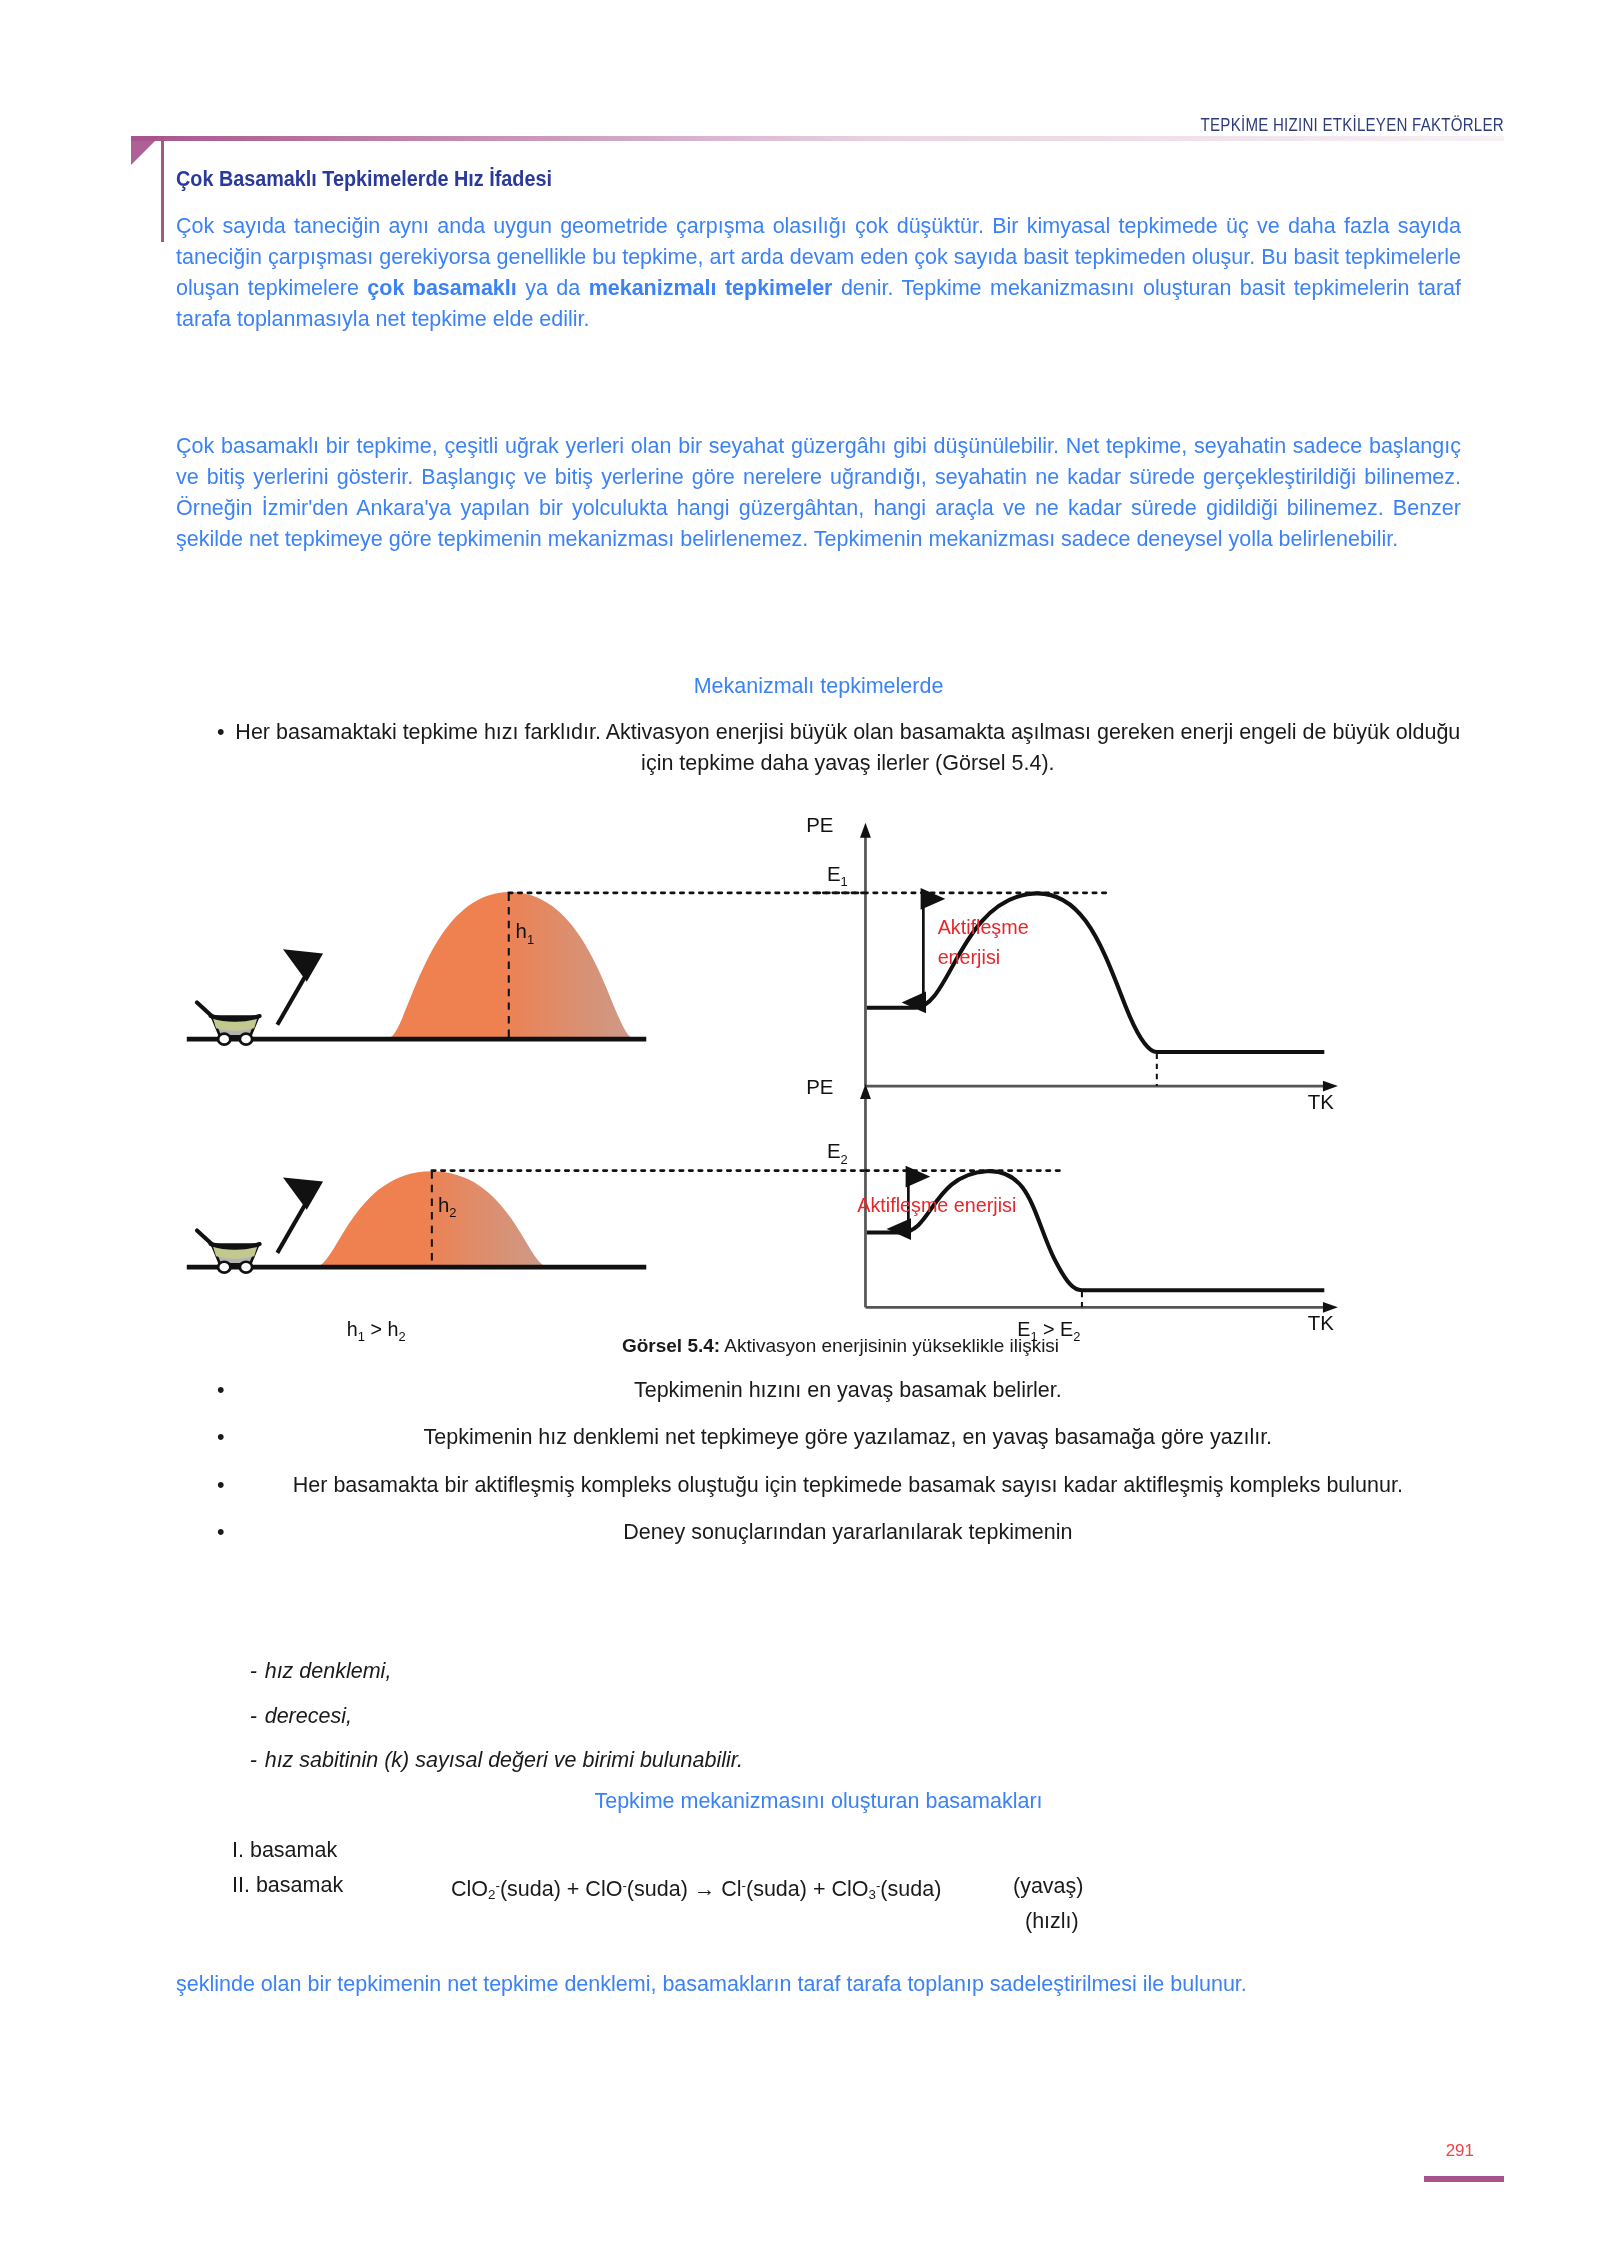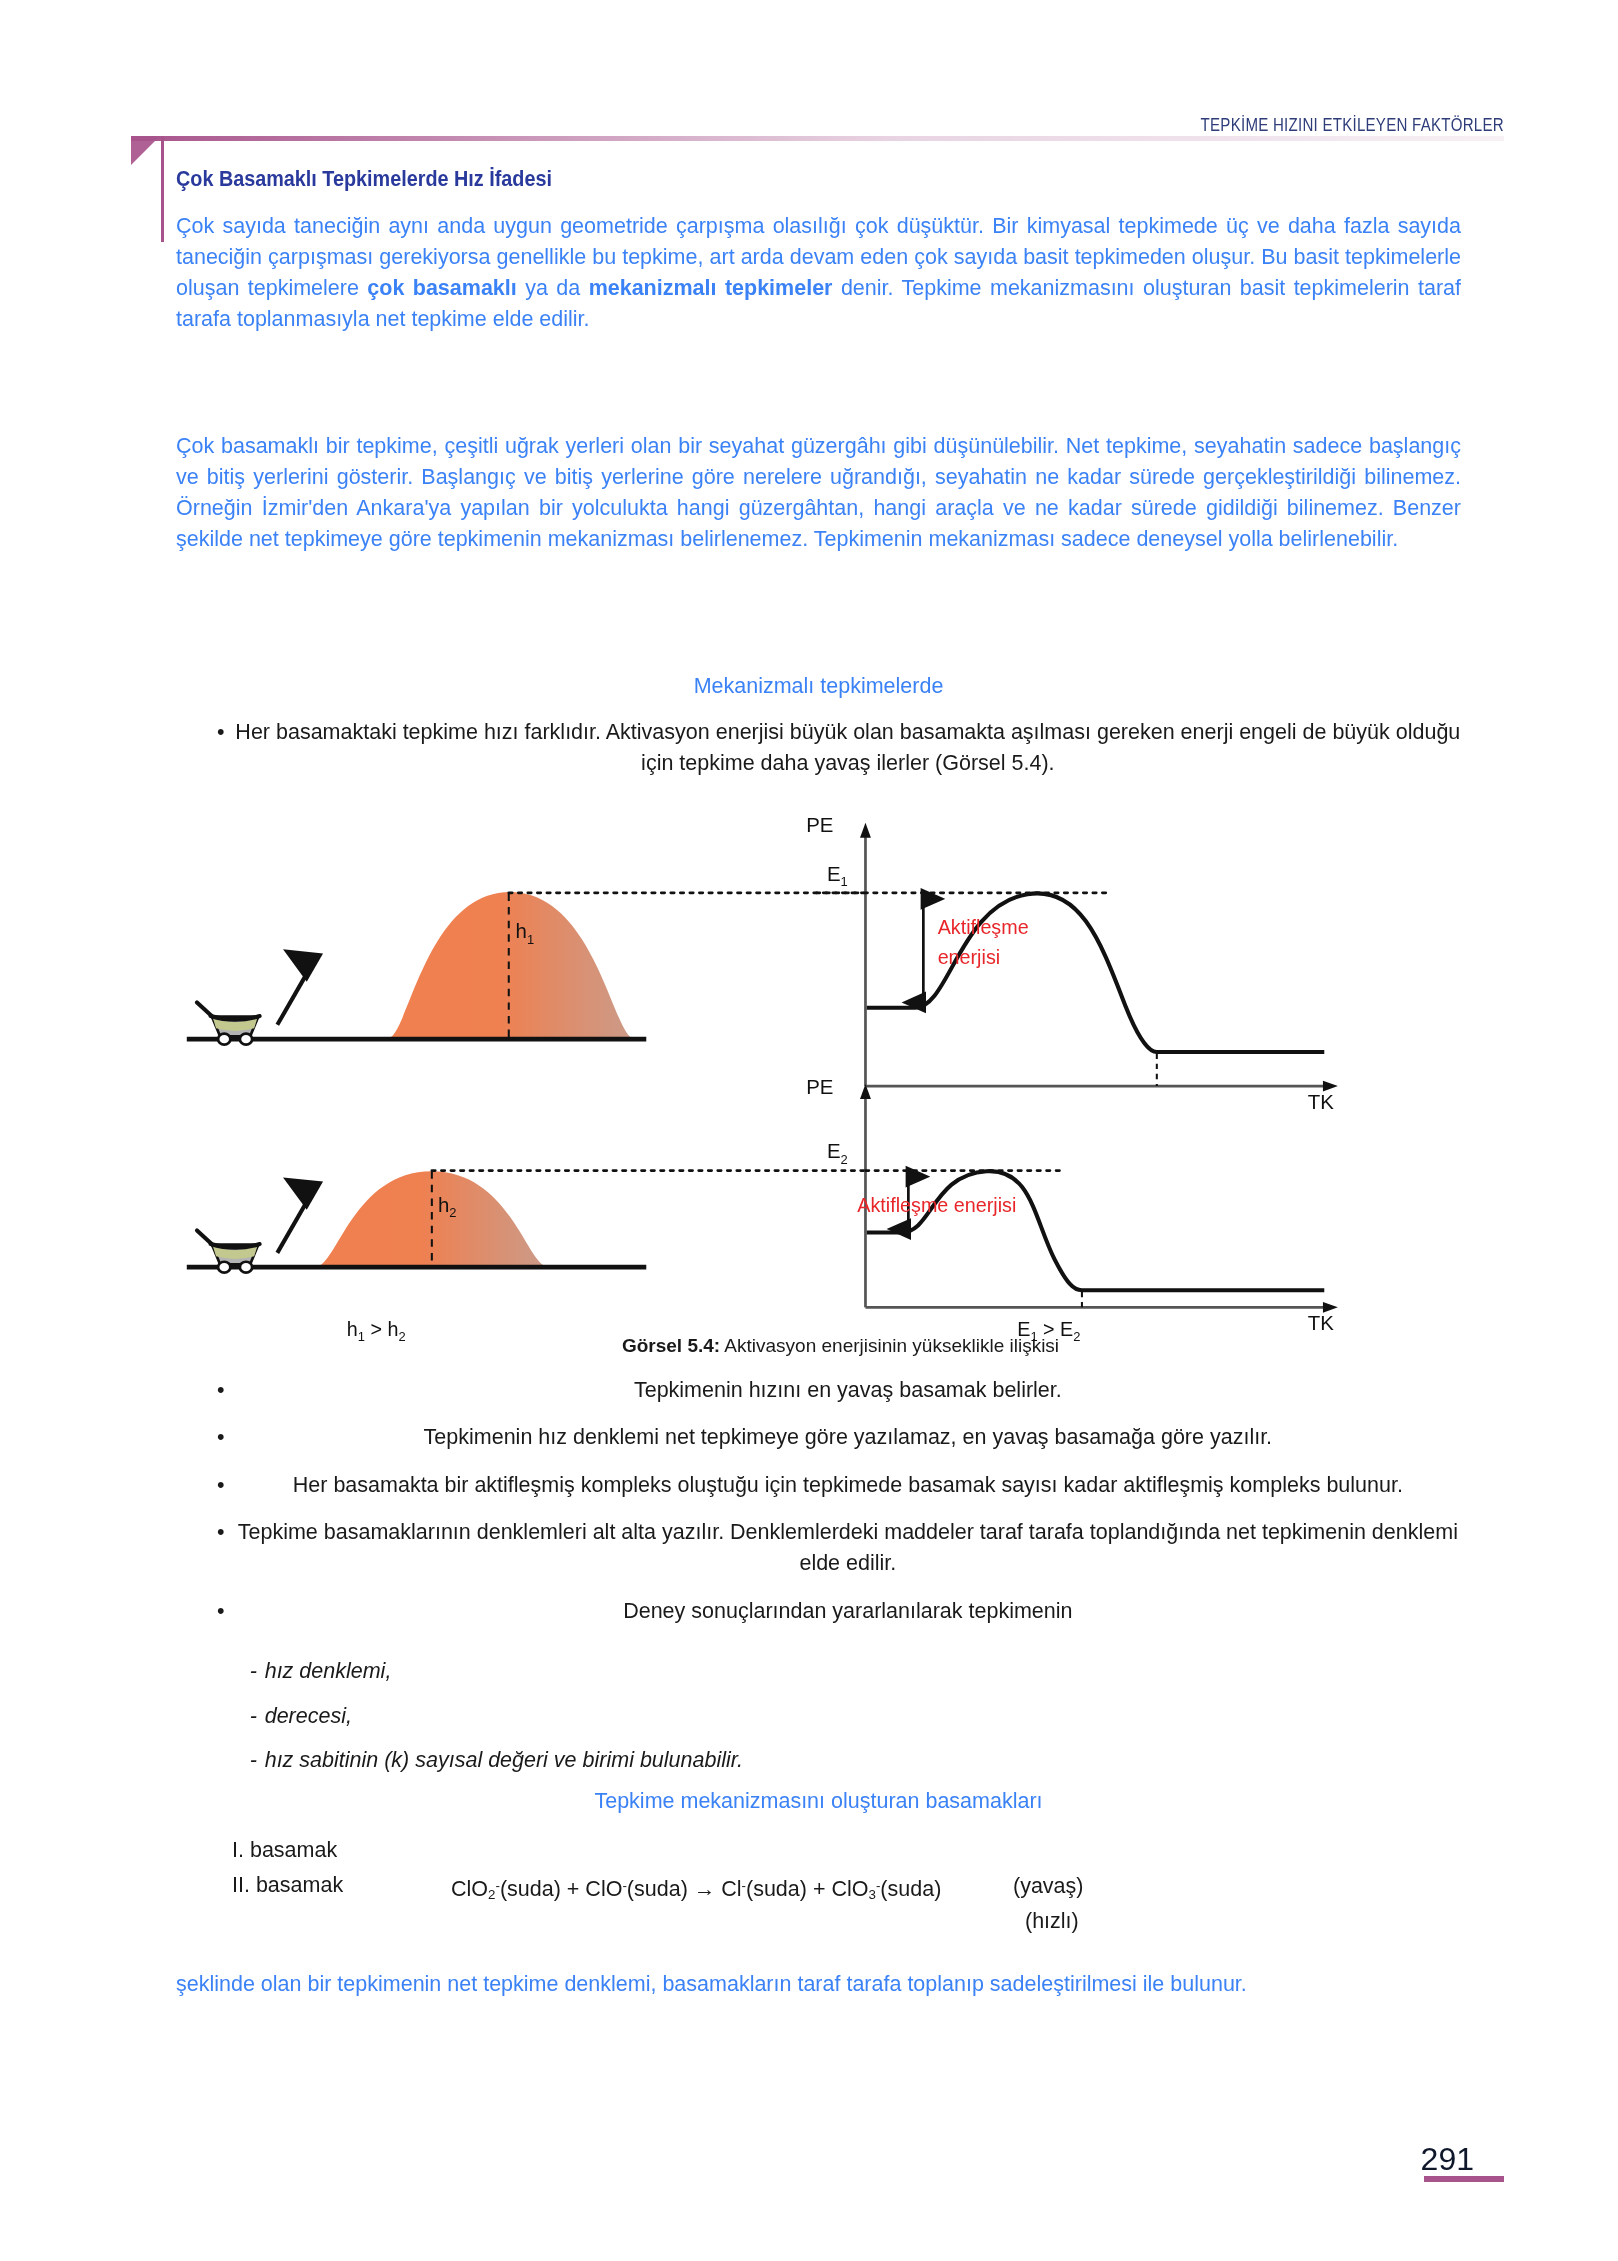--- a/index.html
+++ b/index.html
@@ -176,22 +176,22 @@
     margin-top: 36px;
   }
   sub { font-size: 0.62em; vertical-align: -0.28em; }
   sup { font-size: 0.62em; vertical-align: 0.42em; }
 
   
   .page-num {
     position: absolute;
     right: 144px;
     top: 2141px;
-    font-size: 32px;
-    color: #0f172a;
+    font-size: 17px;
+    color: #ef4444;
   }
   .page-rule {
     position: absolute;
     right: 114px;
     top: 2176px;
     width: 80px;
     height: 5.5px;
     background: #a8548c;
   }
 </style>
@@ -317,21 +317,20 @@
   <text x="1235" y="802" font-family="Liberation Sans, sans-serif" font-size="29" fill="#111">E<tspan font-size="19" dy="8">1</tspan><tspan dy="-8"> &gt; E</tspan><tspan font-size="19" dy="8">2</tspan></text>
 </svg>
 </div>
 
 <div class="fig-caption"><span class="cap-label">Görsel 5.4:</span><span> Aktivasyon enerjisinin yükseklikle ilişkisi</span></div>
 
 <ul class="bullet-list" style="top:1375px;">
   <li>Tepkimenin hızını en yavaş basamak belirler.</li>
   <li>Tepkimenin hız denklemi net tepkimeye göre yazılamaz, en yavaş basamağa göre yazılır.</li>
   <li>Her basamakta bir aktifleşmiş kompleks oluştuğu için tepkimede basamak sayısı kadar aktifleşmiş kompleks bulunur.</li>
-  <li>Tepkime basamaklarının denklemleri alt alta yazılır. Denklemlerdeki maddeler taraf tarafa toplandığında net tepkimenin denklemi elde edilir.</li>
   <li style="margin-bottom:9.5px;">Deney sonuçlarından yararlanılarak tepkimenin</li>
 </ul>
 
 <ul class="sub-list" style="position:absolute; left:247px; top:1656px; width:1213px;font-style:italic;">
   <li>hız denklemi,</li>
   <li>derecesi,</li>
   <li>hız sabitinin (k) sayısal değeri ve birimi bulunabilir.</li>
 </ul>
 
 <p class="body noj" style="top:1786px;">Tepkime mekanizmasını oluşturan basamakları</p>

